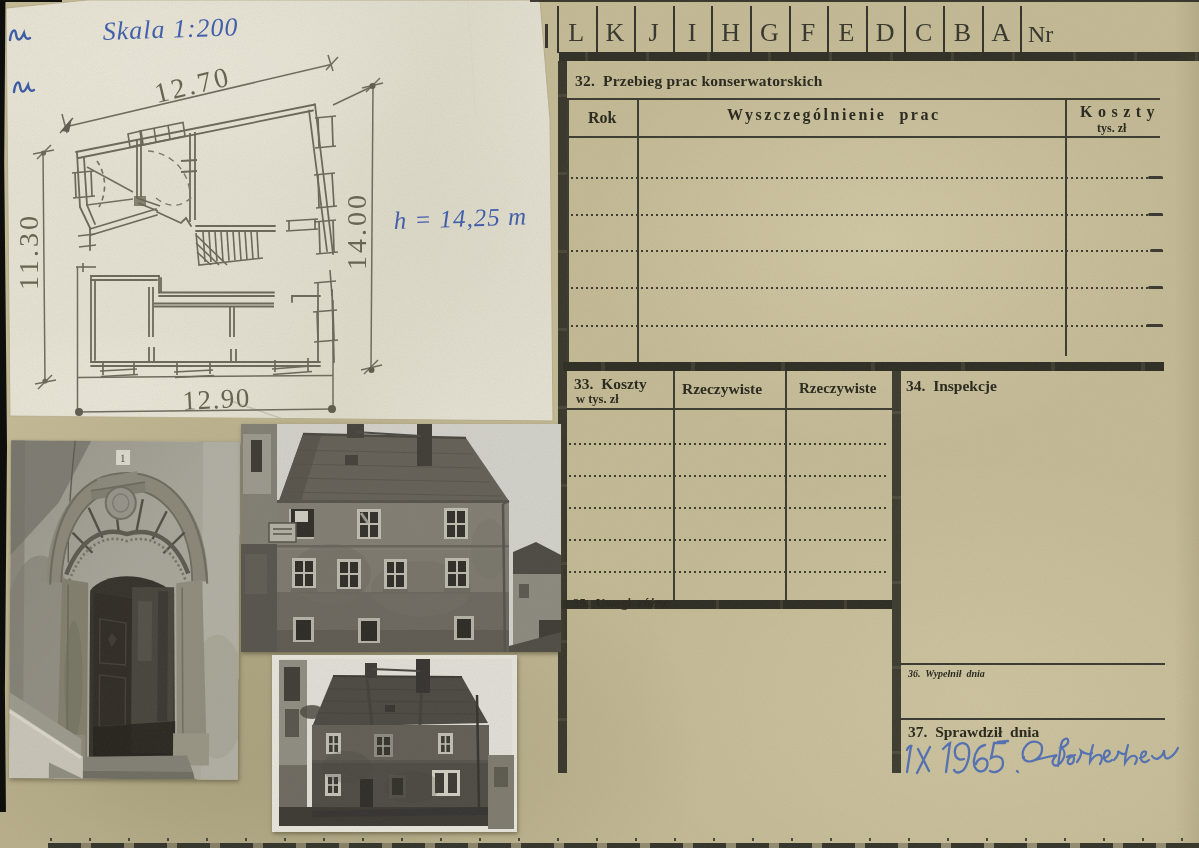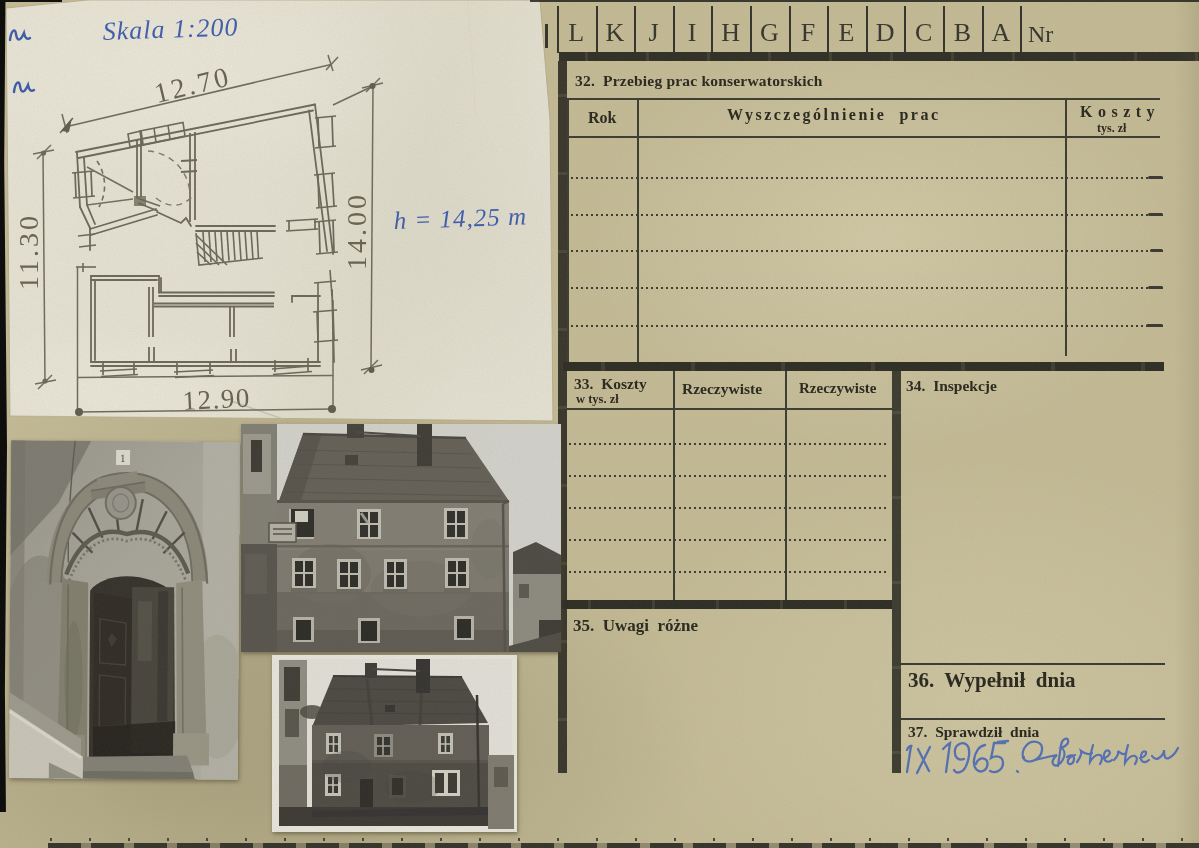--- a/index.html
+++ b/index.html
@@ -112,25 +112,25 @@
   <div class="dot" style="left:569px;top:571px;width:320px;"></div>
 
   <div class="abs" style="left:558px;top:599.5px;width:335px;height:9px;background:#2c2b22;
     background-image:repeating-linear-gradient(90deg,rgba(195,185,143,0) 0 30px,rgba(195,185,143,0.12) 30px 33px,rgba(195,185,143,0) 33px 64px);"></div>
 
   <div class="abs" style="left:891.5px;top:371px;width:9px;height:402px;background:#3b3a2f;
     background-image:repeating-linear-gradient(180deg,rgba(195,185,143,0) 0 40px,rgba(195,185,143,0.12) 40px 43px,rgba(195,185,143,0) 43px 85px);"></div>
 
   <div class="lbl" style="left:906px;top:377px;font-size:15.5px;">34.&nbsp; Inspekcje</div>
 
-  <div class="lbl" style="left:573px;top:616px;font-size:17px;">35.&nbsp; Uwagi &nbsp;różne</div>
+  <div class="lbl" style="left:573px;top:595px;font-size:13px;">35.&nbsp; Uwagi &nbsp;różne</div>
 
   <div class="abs" style="left:899px;top:662.5px;width:266px;height:2.4px;background:#383730;"></div>
 
-  <div class="lbl" style="left:908px;top:668px;font-size:21px;">36.&nbsp; Wypełnił &nbsp;dnia</div>
+  <div class="lbl" style="left:908px;top:668px;font-size:10px;font-style:italic;">36.&nbsp; Wypełnił &nbsp;dnia</div>
 
   <div class="abs" style="left:899px;top:717.5px;width:266px;height:2.4px;background:#383730;"></div>
 
   <div class="lbl" style="left:908px;top:723px;font-size:15.5px;">37.&nbsp; Sprawdził &nbsp;dnia</div>
 
   <div class="abs" id="signature" style="left:895px;top:733px;width:300px;height:55px;"><svg width="300" height="55" viewBox="0 0 300 55">
 
   <g fill="none" stroke="#5270b5" stroke-width="2.3" stroke-linecap="round">
     <path d="M16,13 L12,39"></path>
     <path d="M12,17 C13,14 15,13 16.5,13"></path>

